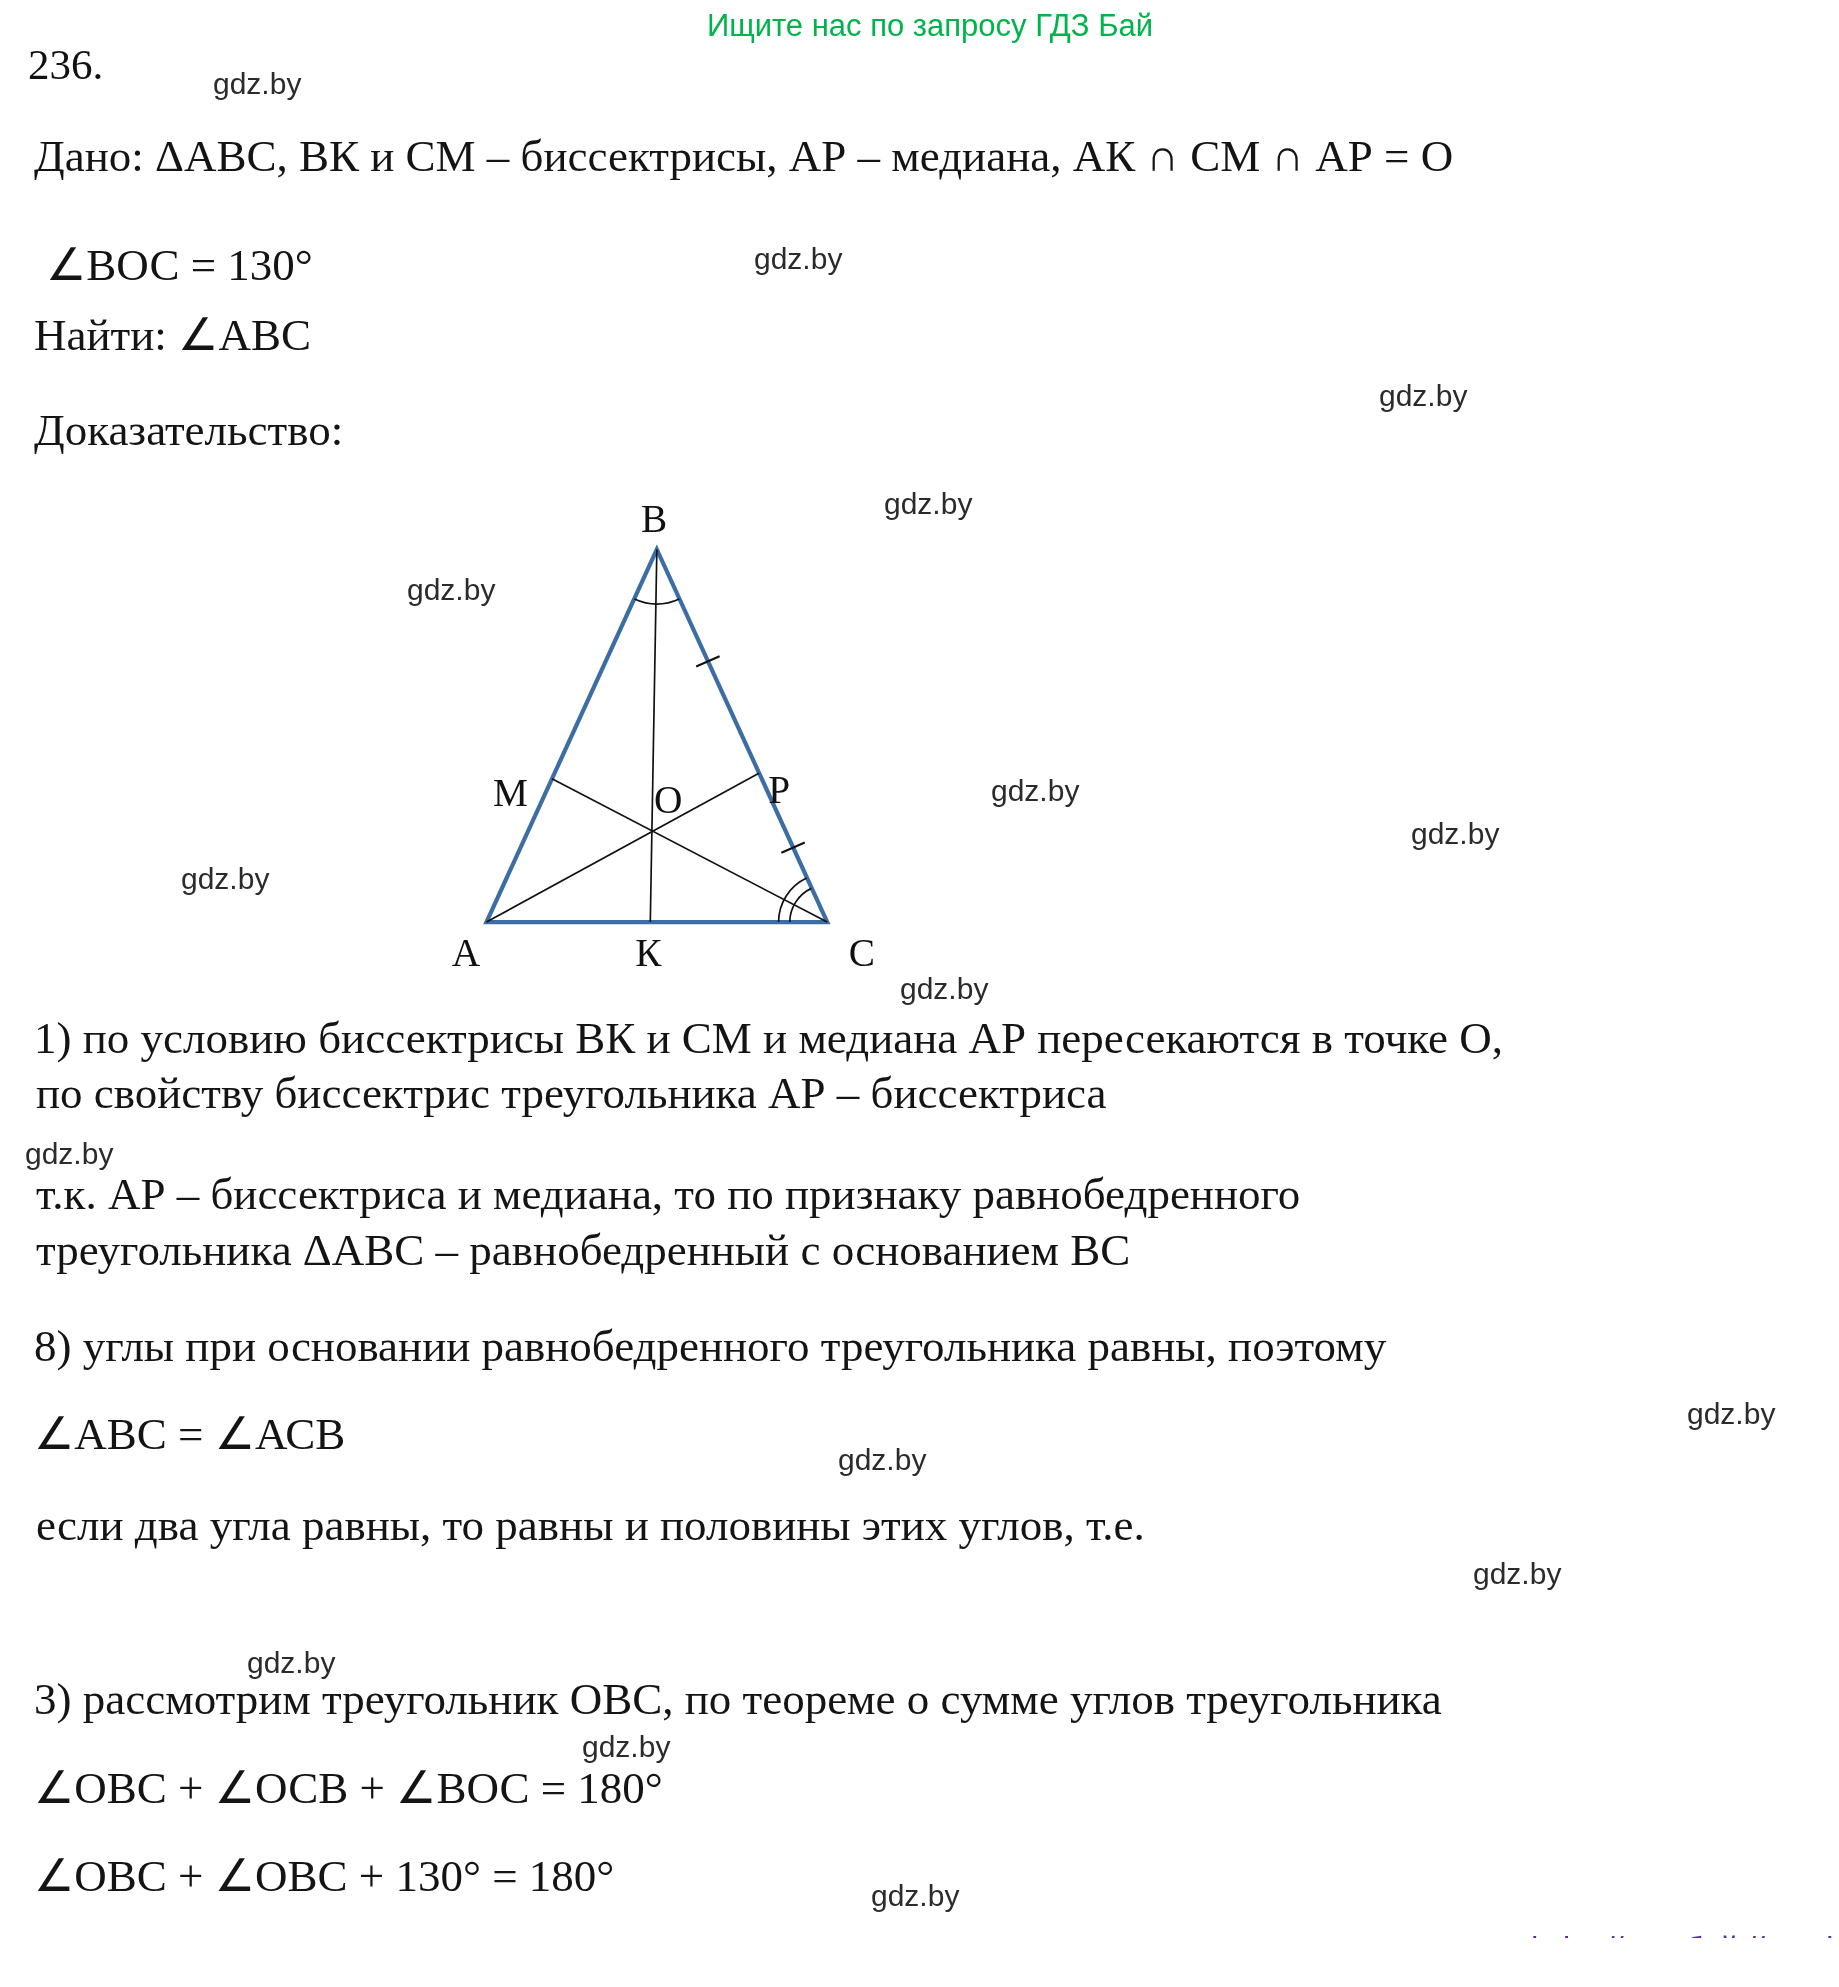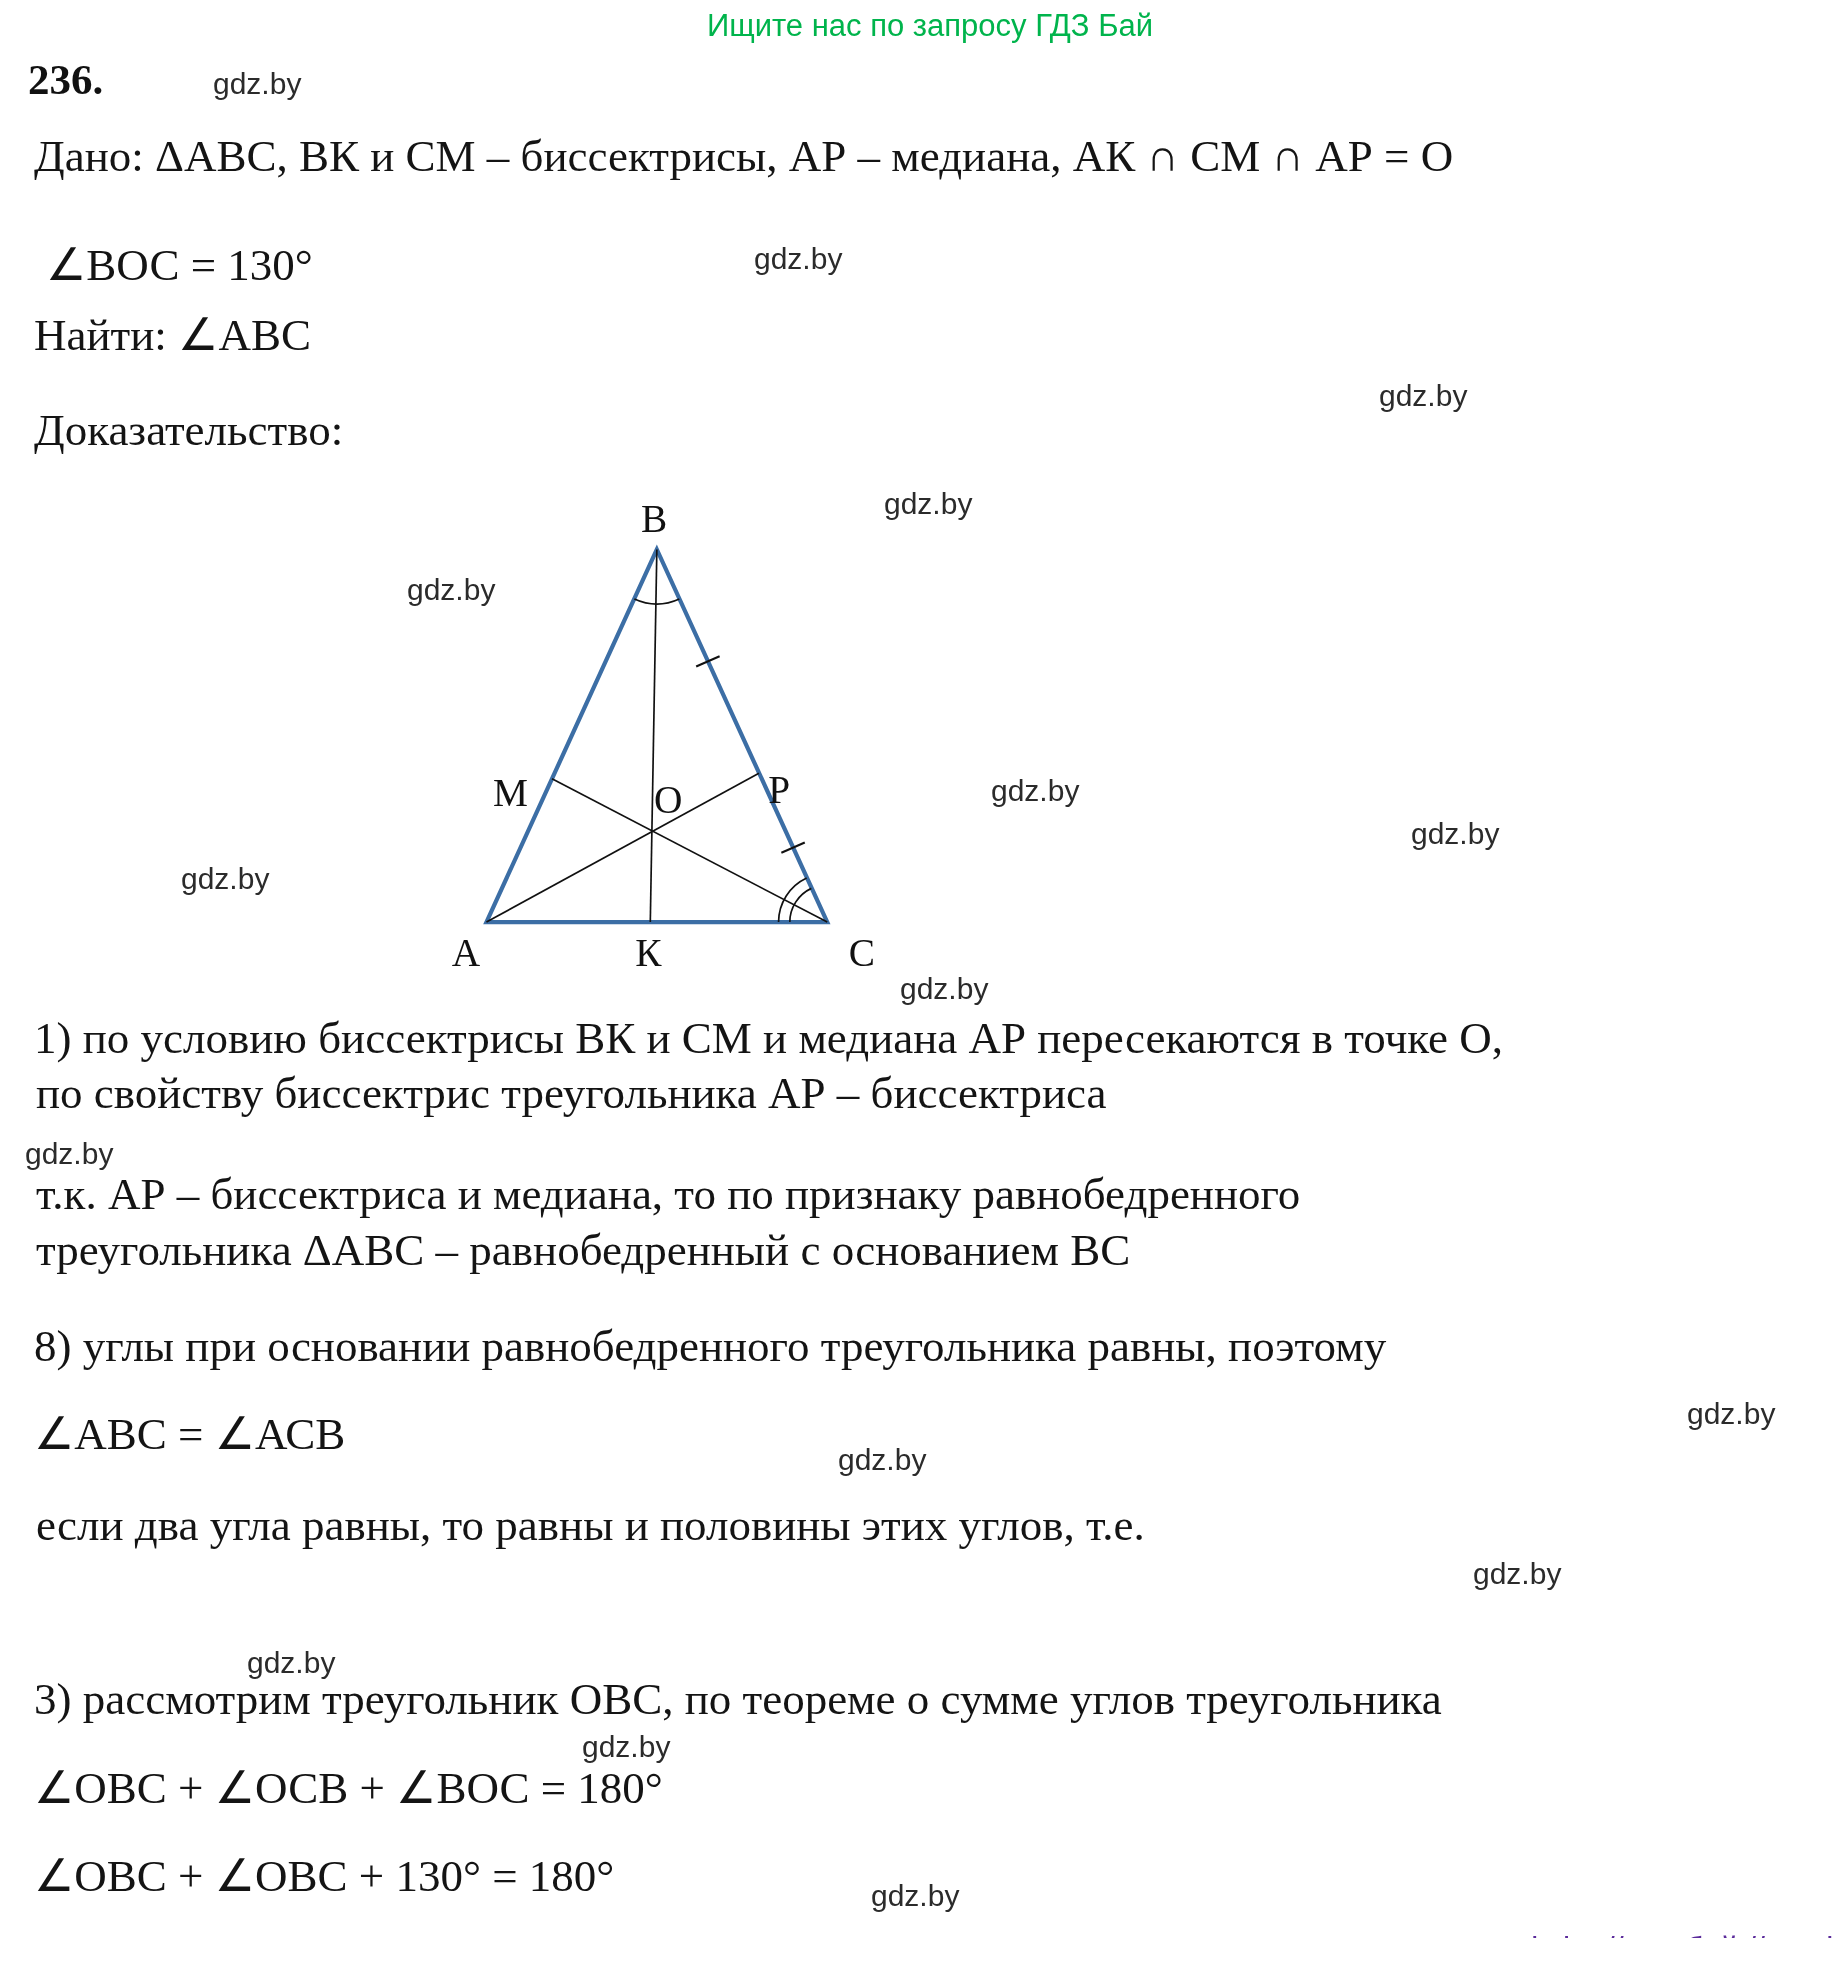--- a/index.html
+++ b/index.html
@@ -34,23 +34,23 @@
     width: 100%;
     text-align: center;
     font-family: "Liberation Sans", sans-serif;
     font-size: 31px;
     color: #00b44c;
     white-space: nowrap;
   }
   .probnum {
     position: absolute;
     left: 28px;
-    top: 55px;
+    top: 40px;
     font-family: "Liberation Serif", serif;
-    font-weight: bold;
+    font-weight: normal;
     font-size: 43px;
     color: #111111;
   }
   .footerline {
     position: absolute;
     top: 1930px;
     left: 0;
     width: 100%;
     text-align: right;
     font-family: "Liberation Sans", sans-serif;

